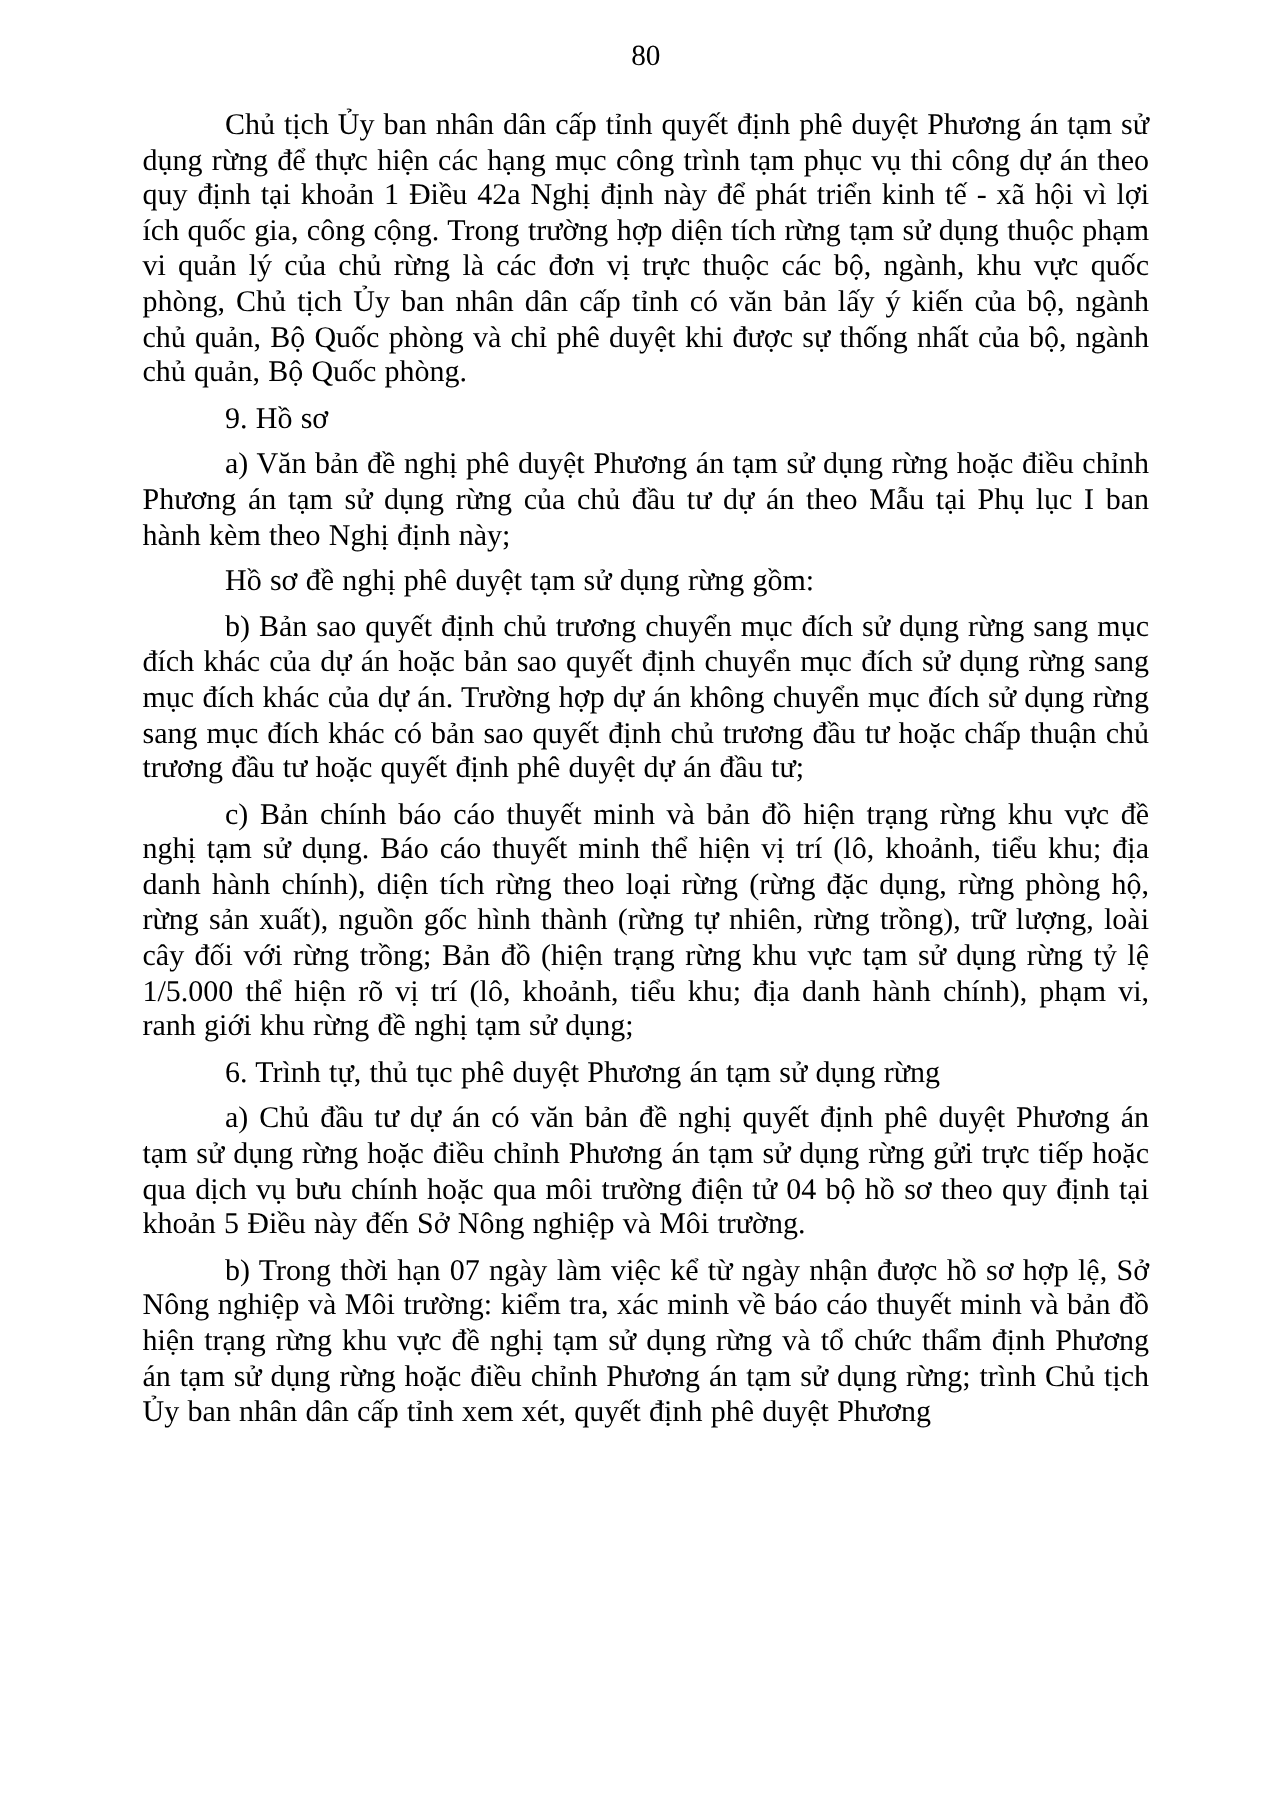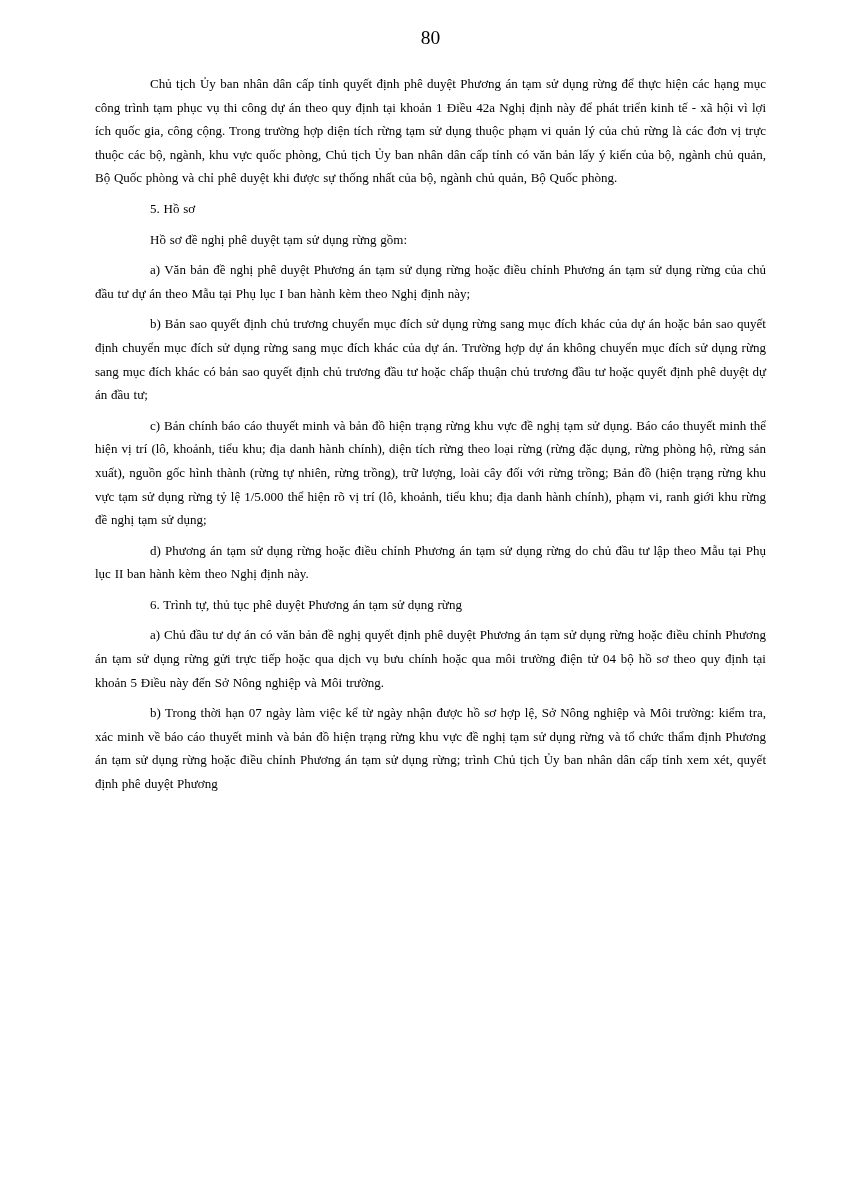--- a/index.html
+++ b/index.html
@@ -20,41 +20,40 @@
     overflow: hidden;
   }
   .page-number {
     text-align: center;
     font-size: 19.5px;
     line-height: 24px;
     margin: 0 0 22px 0;
   }
   .content p {
     margin: 7px 0 0 0;
-    font-size: 13px;
+    font-size: 20px;
     line-height: 23.6px;
     text-align: justify;
     text-indent: 55px;
     word-spacing: 0.5px;
   }
   .content p:first-child {
     margin-top: 0;
   }
 </style>
 </head>
 <body>
 
 <div class="page">
   <div class="page-number">80</div>
 
   <div class="content">
     <p>Chủ tịch Ủy ban nhân dân cấp tỉnh quyết định phê duyệt Phương án tạm sử dụng rừng để thực hiện các hạng mục công trình tạm phục vụ thi công dự án theo quy định tại khoản 1 Điều 42a Nghị định này để phát triển kinh tế - xã hội vì lợi ích quốc gia, công cộng. Trong trường hợp diện tích rừng tạm sử dụng thuộc phạm vi quản lý của chủ rừng là các đơn vị trực thuộc các bộ, ngành, khu vực quốc phòng, Chủ tịch Ủy ban nhân dân cấp tỉnh có văn bản lấy ý kiến của bộ, ngành chủ quản, Bộ Quốc phòng và chỉ phê duyệt khi được sự thống nhất của bộ, ngành chủ quản, Bộ Quốc phòng.</p>
-    <p>5. Hồ sơ</p>
+    <p>9. Hồ sơ</p>
+    <p>a) Văn bản đề nghị phê duyệt Phương án tạm sử dụng rừng hoặc điều chỉnh Phương án tạm sử dụng rừng của chủ đầu tư dự án theo Mẫu tại Phụ lục I ban hành kèm theo Nghị định này;</p>
     <p>Hồ sơ đề nghị phê duyệt tạm sử dụng rừng gồm:</p>
-    <p>a) Văn bản đề nghị phê duyệt Phương án tạm sử dụng rừng hoặc điều chỉnh Phương án tạm sử dụng rừng của chủ đầu tư dự án theo Mẫu tại Phụ lục I ban hành kèm theo Nghị định này;</p>
     <p>b) Bản sao quyết định chủ trương chuyển mục đích sử dụng rừng sang mục đích khác của dự án hoặc bản sao quyết định chuyển mục đích sử dụng rừng sang mục đích khác của dự án. Trường hợp dự án không chuyển mục đích sử dụng rừng sang mục đích khác có bản sao quyết định chủ trương đầu tư hoặc chấp thuận chủ trương đầu tư hoặc quyết định phê duyệt dự án đầu tư;</p>
     <p>c) Bản chính báo cáo thuyết minh và bản đồ hiện trạng rừng khu vực đề nghị tạm sử dụng. Báo cáo thuyết minh thể hiện vị trí (lô, khoảnh, tiểu khu; địa danh hành chính), diện tích rừng theo loại rừng (rừng đặc dụng, rừng phòng hộ, rừng sản xuất), nguồn gốc hình thành (rừng tự nhiên, rừng trồng), trữ lượng, loài cây đối với rừng trồng; Bản đồ (hiện trạng rừng khu vực tạm sử dụng rừng tỷ lệ 1/5.000 thể hiện rõ vị trí (lô, khoảnh, tiểu khu; địa danh hành chính), phạm vi, ranh giới khu rừng đề nghị tạm sử dụng;</p>
-    <p>d) Phương án tạm sử dụng rừng hoặc điều chỉnh Phương án tạm sử dụng rừng do chủ đầu tư lập theo Mẫu tại Phụ lục II ban hành kèm theo Nghị định này.</p>
     <p>6. Trình tự, thủ tục phê duyệt Phương án tạm sử dụng rừng</p>
     <p>a) Chủ đầu tư dự án có văn bản đề nghị quyết định phê duyệt Phương án tạm sử dụng rừng hoặc điều chỉnh Phương án tạm sử dụng rừng gửi trực tiếp hoặc qua dịch vụ bưu chính hoặc qua môi trường điện tử 04 bộ hồ sơ theo quy định tại khoản 5 Điều này đến Sở Nông nghiệp và Môi trường.</p>
     <p>b) Trong thời hạn 07 ngày làm việc kể từ ngày nhận được hồ sơ hợp lệ, Sở Nông nghiệp và Môi trường: kiểm tra, xác minh về báo cáo thuyết minh và bản đồ hiện trạng rừng khu vực đề nghị tạm sử dụng rừng và tổ chức thẩm định Phương án tạm sử dụng rừng hoặc điều chỉnh Phương án tạm sử dụng rừng; trình Chủ tịch Ủy ban nhân dân cấp tỉnh xem xét, quyết định phê duyệt Phương</p>
   </div>
 </div>
 
 </body></html>

